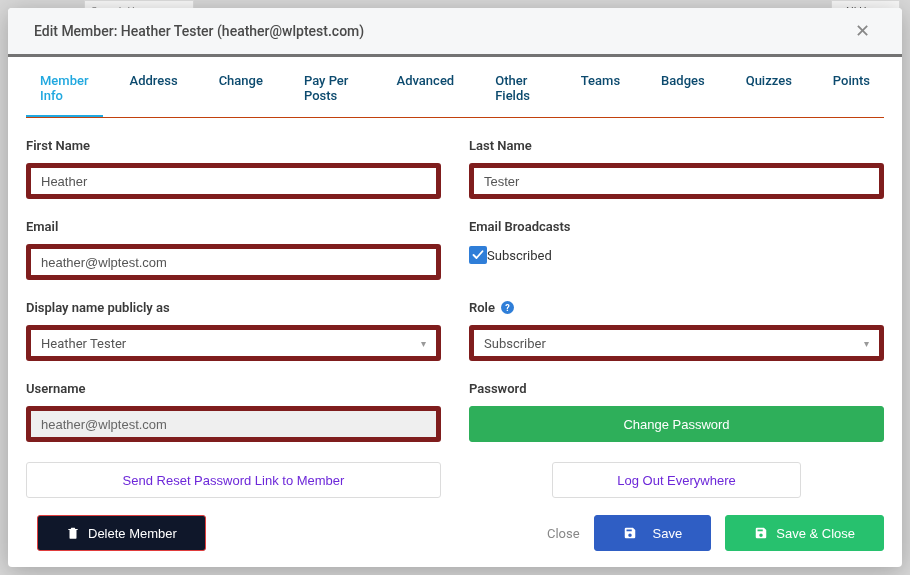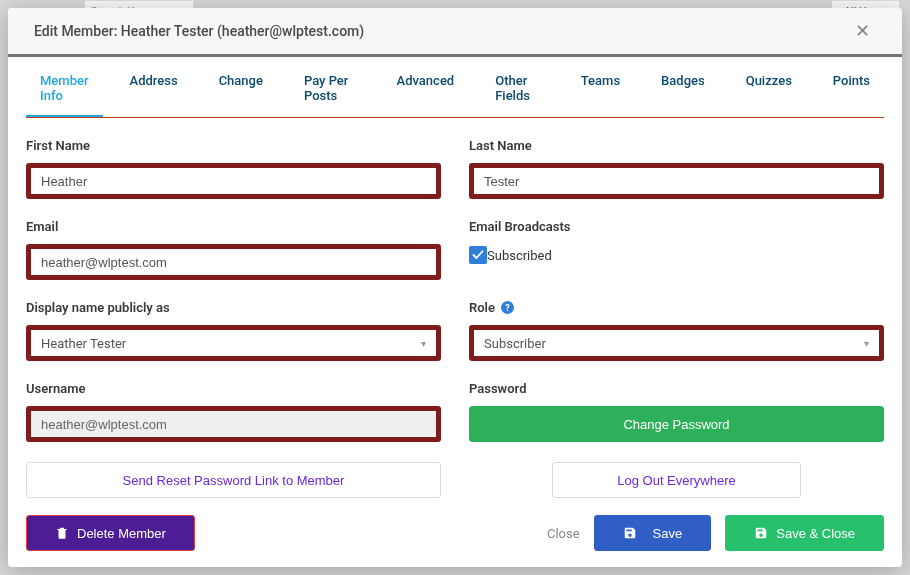--- a/index.html
+++ b/index.html
@@ -201,23 +201,24 @@
   color: #fff;
   border-color: #27c16e;
 }
 .btn-blue {
   background: #2f5ec4;
   color: #fff;
   border-color: #2f5ec4;
   gap: 16px;
 }
 .btn-red {
-  background: #4c1d95;
+  background: #0f172a;
   color: #fff;
   border-color: #e03d3d;
+  margin-left: 11px;
 }
 .btn-half {
   width: 60%;
   margin: 0 auto;
 }
 .footer {
   padding: 14px 18px 16px;
   display: flex;
   align-items: center;
   justify-content: space-between;

